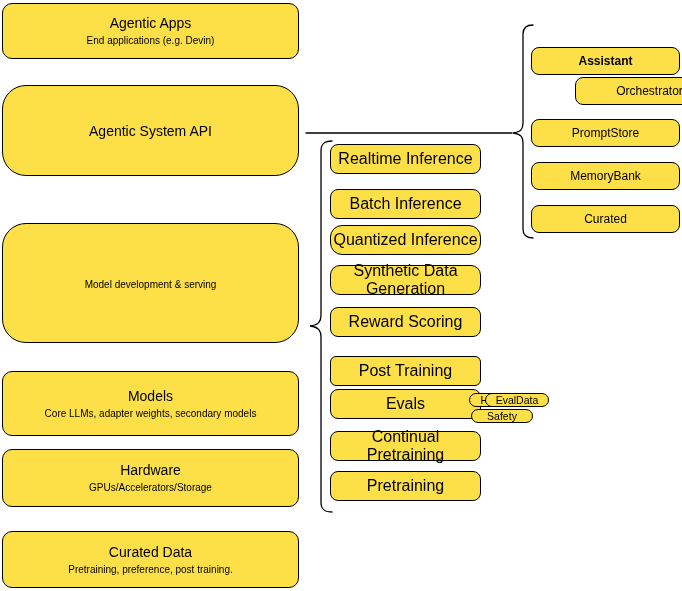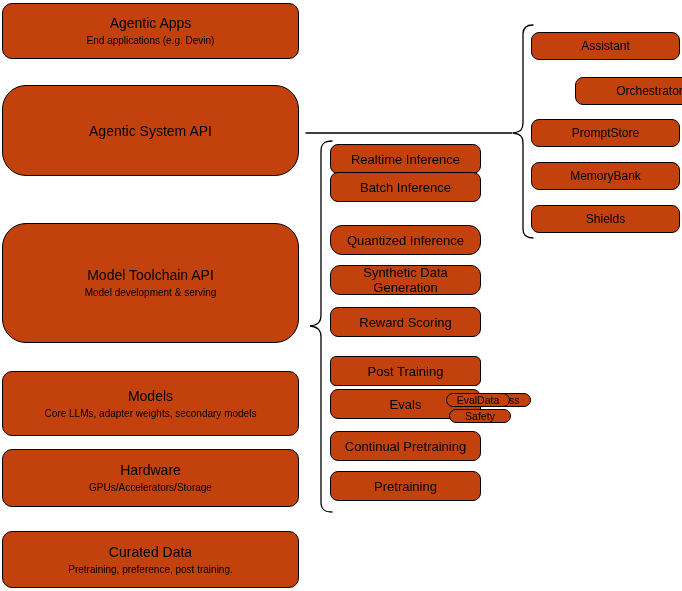--- a/index.html
+++ b/index.html
@@ -18,21 +18,21 @@
   }
   svg.connectors {
     position: absolute;
     left: 0; top: 0;
     width: 682px; height: 591px;
     z-index: 1;
   }
   .node {
     position: absolute;
     box-sizing: border-box;
-    background: #c2410c;
+    background: #fde047;
     border: 1.3px solid #000000;
     display: flex;
     flex-direction: column;
     align-items: center;
     justify-content: center;
     text-align: center;
     z-index: 2;
   }
   
   .bigbox { left: 2px; width: 297px; }
@@ -41,64 +41,63 @@
   .lb2 { top: 223px; height: 120px; border-radius: 24px; }
   .lb3 { top: 371px; height: 65px;  border-radius: 10px; }
   .lb4 { top: 449px; height: 58px;  border-radius: 10px; }
   .lb5 { top: 531px; height: 57px;  border-radius: 10px; }
   .node-title { font-size: 14px; line-height: 16px; }
   .node-sub   { font-size: 10px; line-height: 12px; margin-top: 4px; }
 
   
   .midbox {
     left: 330px; width: 151px; height: 30px;
-    border-radius: 8px; font-size: 13px;
+    border-radius: 8px; font-size: 16px;
   }
-  .mb0 { top: 144px; } .mb1 { top: 172px; } .mb2 { top: 225px; border-radius: 12px; }
+  .mb0 { top: 144px; } .mb1 { top: 189px; } .mb2 { top: 225px; border-radius: 12px; }
   .mb3 { top: 265px; border-radius: 10px; } .mb4 { top: 307px; } .mb5 { top: 356px; border-radius: 6px; }
   .mb6 { top: 389px; } .mb7 { top: 431px; } .mb8 { top: 471px; }
 
   
   .rightbox {
     left: 531px; width: 149px; height: 28px;
     border-radius: 8px; font-size: 12px;
   }
-  .rb0 { top: 32px; } .rb1 { top: 77px; margin-left: 44px; } .rb2 { top: 119px; }
+  .rb0 { top: 47px; font-weight: bold; } .rb1 { top: 77px; margin-left: 44px; } .rb2 { top: 119px; }
   .rb3 { top: 162px; } .rb4 { top: 205px; }
 
   
   .pill {
     height: 14px; border-radius: 8px;
     font-size: 10.5px; line-height: 12px;
     z-index: 3;
   }
   .pl0 { left: 469px; top: 393px; width: 62px; }
-  .pl1 { left: 446px; top: 393px; width: 64px; }
-  .pl2 { left: 449px; top: 409px; width: 62px; }
+  .pl1 { left: 485px; top: 393px; width: 64px; }
+  .pl2 { left: 471px; top: 409px; width: 62px; }
 </style>
 </head>
 <body>
 
 <div class="canvas">
 
   <svg class="connectors" viewBox="0 0 682 591" fill="none" stroke="#000000" stroke-width="1.3" stroke-linecap="round">
     <path d="M306 133 L512 133"></path>
     <path d="M533 25 C526 25 523 28 523 34 L523 123 C523 129 521 132 513 133 C521 134 523 137 523 143 L523 229 C523 235 526 238 533 238"></path>
     <path d="M332 141 C324 141 321 144 321 151 L321 315 C321 321 319 325 310 326 C319 327 321 331 321 337 L321 502 C321 509 324 512 332 512"></path>
   </svg>
 
   <div class="node bigbox lb0">
     <div class="node-title">Agentic Apps</div>
     <div class="node-sub">End applications (e.g. Devin)</div>
   </div>
   <div class="node bigbox lb1">
     <div class="node-title">Agentic System API</div>
   </div>
   <div class="node bigbox lb2">
-    <div class="node-title">Model Toolchain API</div>
     <div class="node-sub">Model development &amp; serving</div>
   </div>
   <div class="node bigbox lb3">
     <div class="node-title">Models</div>
     <div class="node-sub">Core LLMs, adapter weights, secondary models</div>
   </div>
   <div class="node bigbox lb4">
     <div class="node-title">Hardware</div>
     <div class="node-sub">GPUs/Accelerators/Storage</div>
   </div>
@@ -118,15 +117,15 @@
   <div class="node midbox mb8">Pretraining</div>
 
   <div class="node pill pl0">Harness</div>
   <div class="node pill pl1">EvalData</div>
   <div class="node pill pl2">Safety</div>
 
   <div class="node rightbox rb0">Assistant</div>
   <div class="node rightbox rb1">Orchestrator</div>
   <div class="node rightbox rb2">PromptStore</div>
   <div class="node rightbox rb3">MemoryBank</div>
-  <div class="node rightbox rb4">Shields</div>
+  <div class="node rightbox rb4">Curated</div>
 
 </div>
 
 </body></html>

